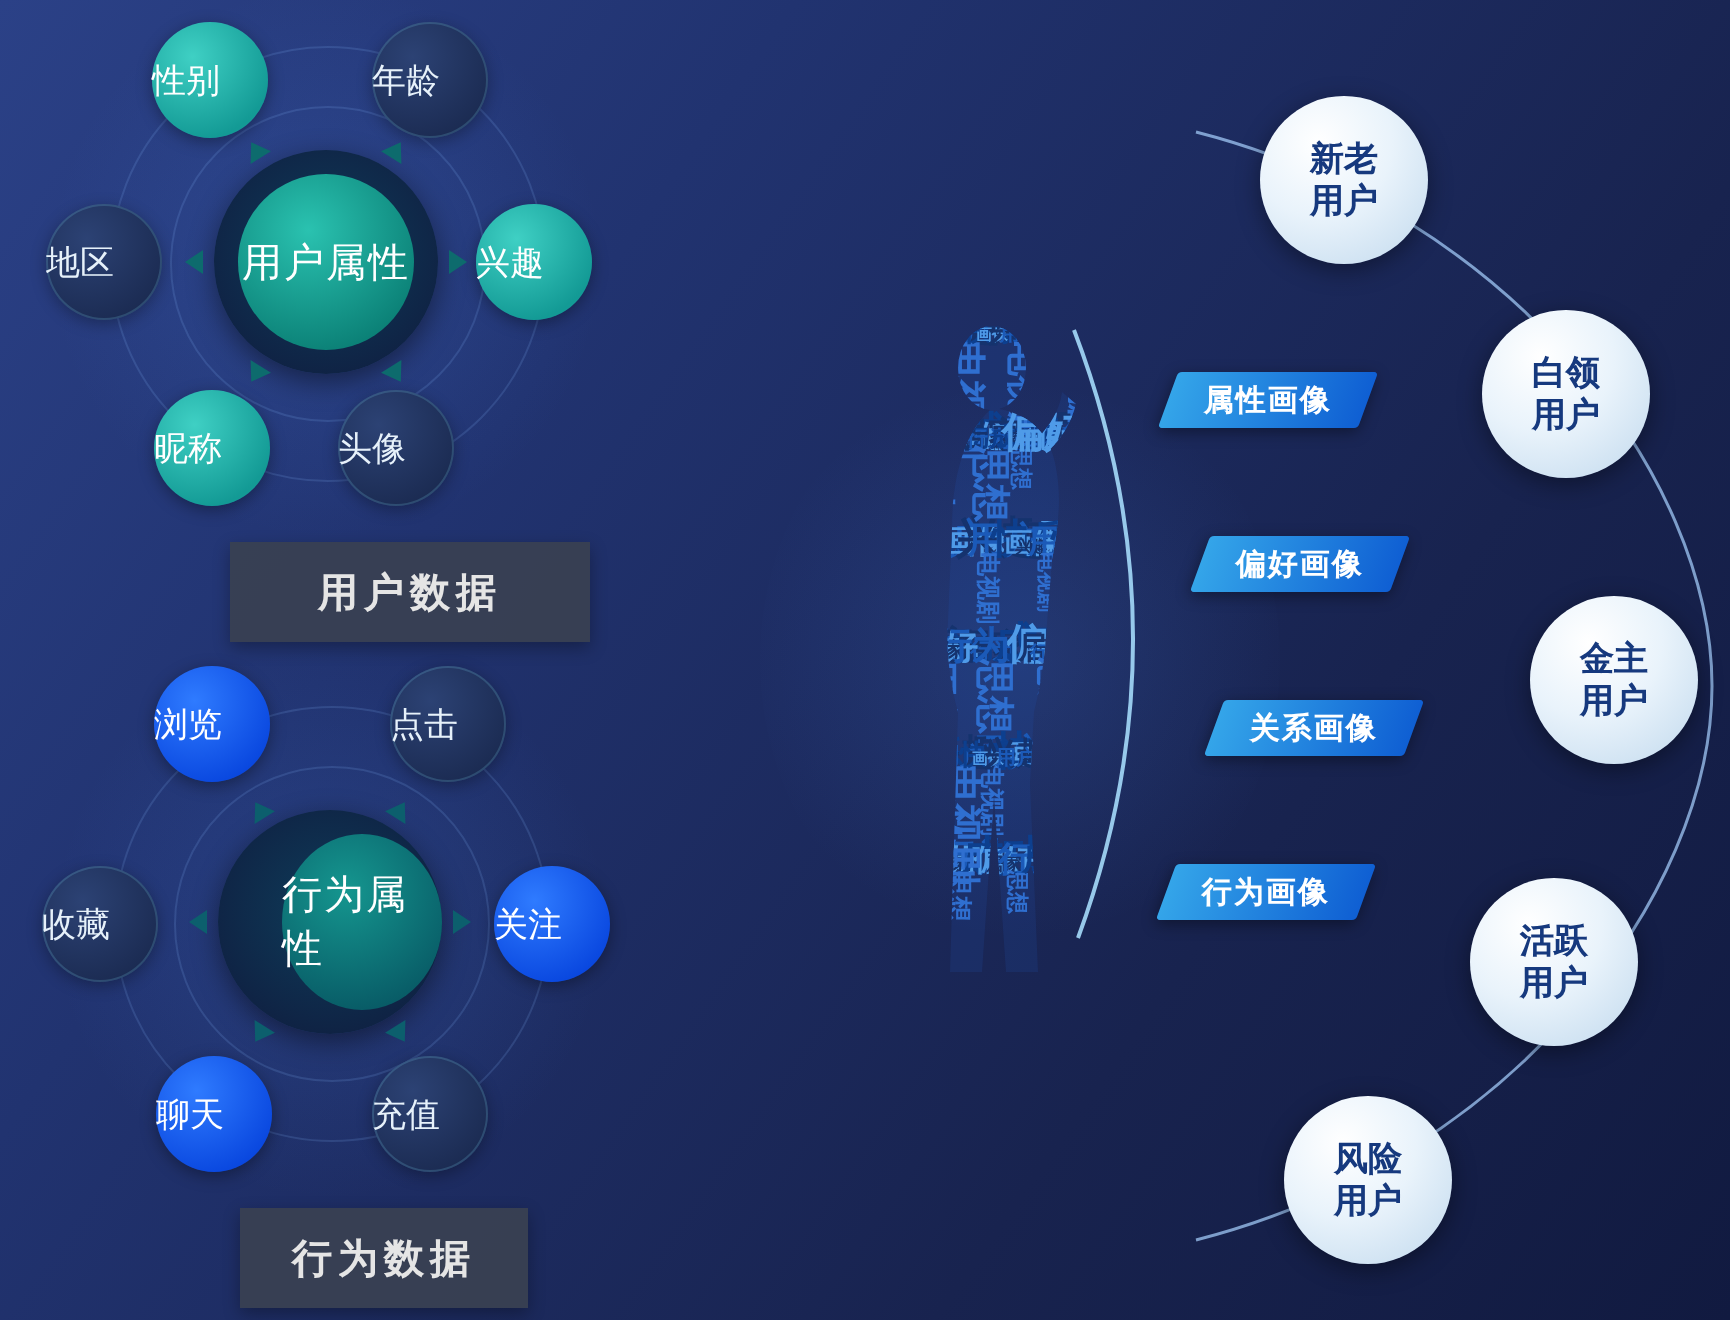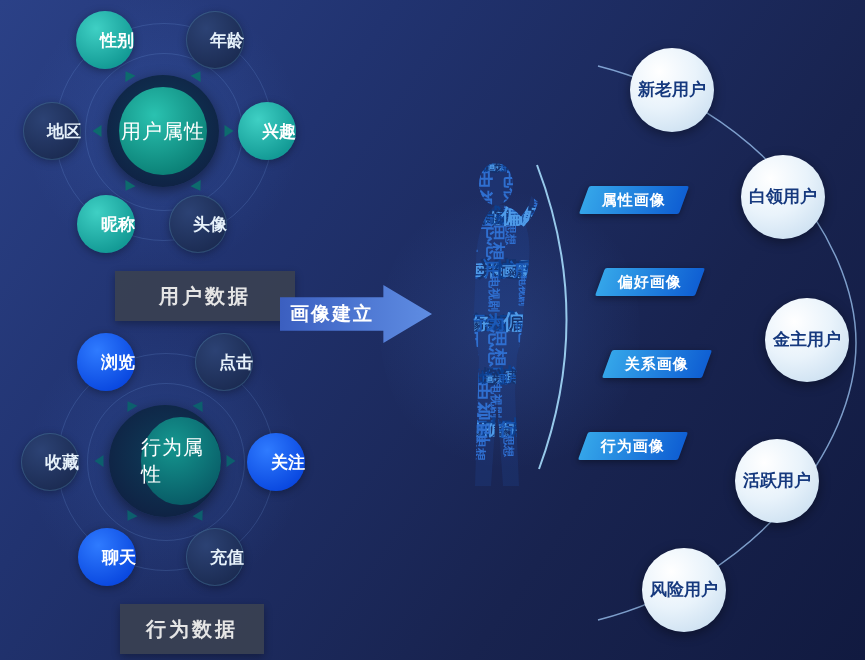--- a/index.html
+++ b/index.html
@@ -11,42 +11,42 @@
   .glow{position:absolute;border-radius:50%;pointer-events:none;
     background:radial-gradient(circle, rgba(80,140,245,.16) 0%, rgba(80,140,245,0) 70%);}
   .orbit{position:absolute;border:1px solid rgba(135,185,255,.16);border-radius:50%;}
   .center-node{position:absolute;width:112px;height:112px;border-radius:50%;
     background:radial-gradient(circle at 50% 45%, rgba(12,60,86,.92), rgba(14,32,64,.95) 78%);
     box-shadow:0 4px 14px rgba(0,0,0,.45);display:flex;align-items:center;justify-content:center;}
   .center-inner{width:88px;height:88px;border-radius:50%;display:flex;align-items:center;justify-content:center;
     color:#fff;font-size:20px;font-weight:normal;letter-spacing:1px;}
   .teal-top{background:radial-gradient(circle at 40% 32%, #2ac2b0, #0b8076 78%);}
   .teal-bottom{background:radial-gradient(circle at 40% 32%, #15968f, #085b66 80%);margin-left:32px;}
-  .sat{position:absolute;width:58px;height:58px;border-radius:50%;display:flex;align-items:center;justify-content:flex-end;
-    font-size:17px;font-weight:bold;color:#fff;box-shadow:0 2px 8px rgba(0,0,0,.35);}
+  .sat{position:absolute;width:58px;height:58px;border-radius:50%;display:flex;align-items:center;justify-content:flex-start;
+    font-size:17px;font-weight:normal;color:#fff;box-shadow:0 2px 8px rgba(0,0,0,.35);}
   .sat-teal{background:radial-gradient(circle at 35% 30%, #3fd0c4, #139a95 75%);}
   .sat-dark{background:radial-gradient(circle at 35% 30%, #2c4274, #1b2b52 78%);color:#e6f1fa;
     box-shadow:inset 0 0 0 1px rgba(120,205,235,.2), 0 2px 8px rgba(0,0,0,.3);}
   .sat-blue{background:radial-gradient(circle at 35% 30%, #2f7bff, #0947df 78%);}
   .tri{position:absolute;width:0;height:0;border-left:6px solid transparent;border-right:6px solid transparent;
     border-bottom:9px solid #0d6b6d;}
   .data-rect{position:absolute;background:rgba(57,65,82,.93);color:#e5e5e5;font-size:20px;font-weight:bold;
     letter-spacing:3px;display:flex;align-items:center;justify-content:center;box-shadow:0 3px 8px rgba(0,0,0,.3);margin-left:40px;}
   .arrow-shape{position:absolute;left:280px;top:285px;width:152px;height:58px;
     background:linear-gradient(90deg,#3b5fc0,#5f8de3);
     clip-path:polygon(0 21%,68% 21%,68% 0,100% 50%,68% 100%,68% 79%,0 79%);}
   .arrow-shape span{position:absolute;left:0;top:0;bottom:0;width:104px;display:flex;align-items:center;justify-content:center;
     color:#fff;font-size:19px;font-weight:bold;letter-spacing:2px;}
   .badge{position:absolute;width:100px;height:28px;transform:skewX(-20deg);border-radius:2px;
     background:linear-gradient(90deg,#34a5e9,#0f5fd3);display:flex;align-items:center;justify-content:center;
     box-shadow:0 2px 7px rgba(0,0,0,.4);}
   .badge span{transform:skewX(20deg);color:#fff;font-size:15px;font-weight:bold;letter-spacing:1px;}
   .segment{position:absolute;width:84px;height:84px;border-radius:50%;
     background:radial-gradient(circle at 35% 28%, #ffffff 0%, #e9f3fb 45%, #cfe2f2 80%, #bcd5ea 100%);
-    display:flex;flex-direction:row;align-items:center;justify-content:center;
+    display:flex;flex-direction:column;align-items:center;justify-content:center;
     color:#16397e;font-size:17px;font-weight:bold;line-height:1.25;box-shadow:0 3px 12px rgba(0,0,0,.4);}
   svg{position:absolute;overflow:visible;}
 </style>
 </head>
 <body>
 
 <div id="stage">
 
   <div class="glow" style="left:23px;top:-9px;width:280px;height:280px"></div>
   <div class="glow" style="left:25px;top:321px;width:280px;height:280px"></div>
@@ -107,23 +107,20 @@
         <span>聊天</span>
       </div>
     <div class="sat sat-dark" style="left:186px;top:528px">
         <span>充值</span>
       </div>
     <div class="data-rect" style="left:80px;top:604px;width:144px;height:50px">
       <span>行为数据</span>
     </div>
   </div>
 
-  <div class="arrow-shape">
-    <span>画像建立</span>
-  </div>
 
   <svg style="left:430px;top:160px" width="140" height="330" viewBox="0 0 140 330">
     <defs>
       <clipPath id="personClip">
         <ellipse cx="66" cy="24" rx="17" ry="21"></ellipse>
         <path d="M66,44 C84,46 95,56 98,74 C101,90 99,104 96,120 L93,158 C92,172 90,184 87,196
                  L85,232 L89,326 L73,326 L67,238 L61,326 L45,326 L49,196
                  C45,182 43,166 44,150 L46,104 C46,84 50,58 66,44 Z"></path>
         <path d="M88,60 C96,52 100,44 101,36 L108,42 C105,54 98,63 90,69 Z"></path>
       </clipPath>

